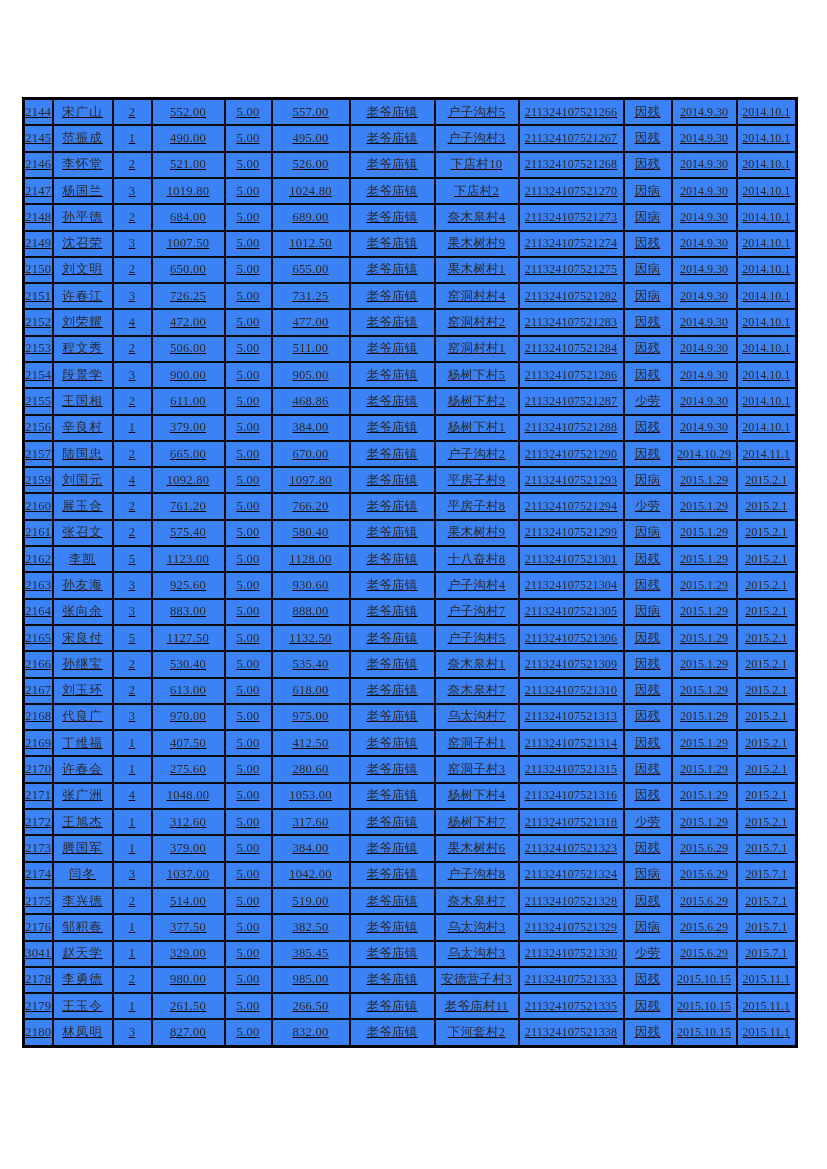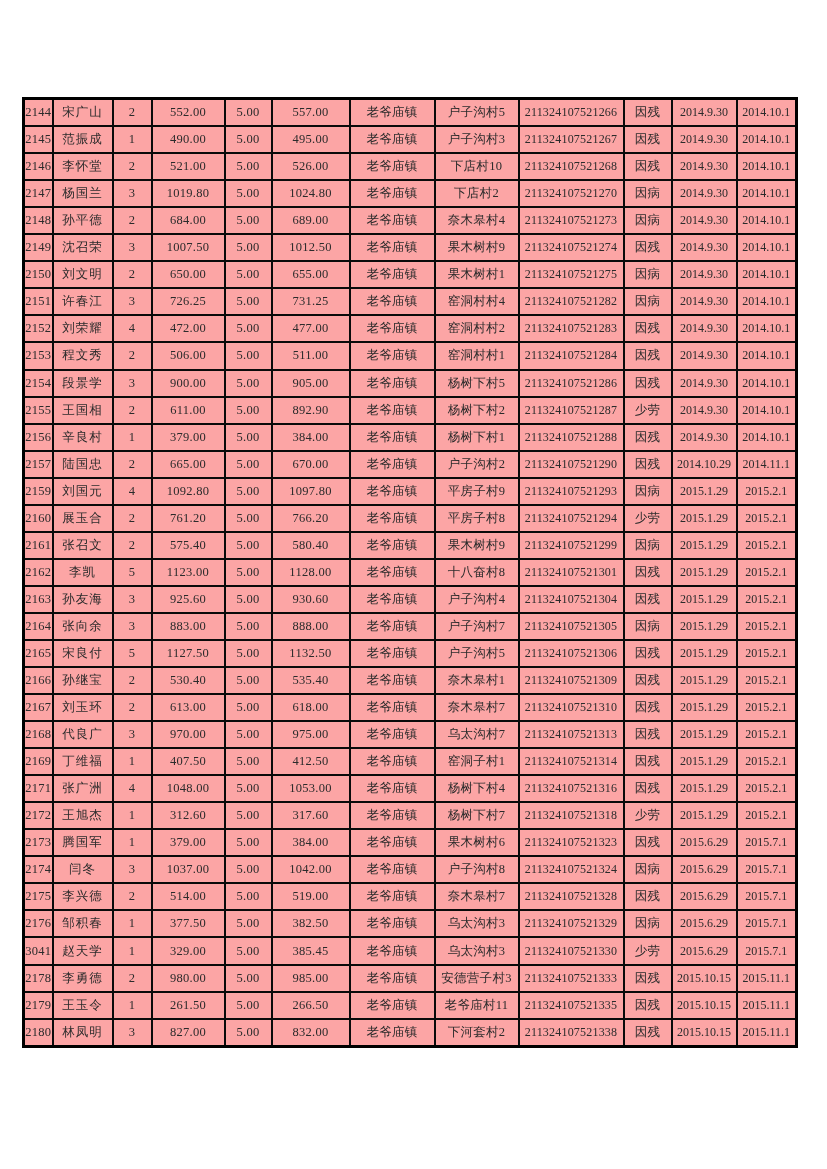--- a/index.html
+++ b/index.html
@@ -14,21 +14,22 @@
     font-family: "Liberation Serif", "DejaVu Serif", serif;
   }
   .register-table {
     position: absolute;
     left: 22px;
     top: 97px;
     width: 773px;
     height: 951px;
     border-collapse: collapse;
     table-layout: fixed;
-    background: #fca5a5;
+    background: #3b82f6;
+    text-decoration: underline;
   }
   .register-table td {
     border: 2px solid #0a0a0a;
     text-align: center;
     vertical-align: middle;
     font-size: 12.5px;
     color: #2b2b2b;
     padding: 0;
     white-space: nowrap;
     overflow: hidden;
@@ -214,21 +215,21 @@
         <td class="col-cause">因残</td>
         <td class="col-date">2014.9.30</td>
         <td class="col-date">2014.10.1</td>
       </tr>
       <tr>
         <td class="col-id">2155</td>
         <td class="col-name">王国相</td>
         <td class="col-count">2</td>
         <td class="col-amount">611.00</td>
         <td class="col-fee">5.00</td>
-        <td class="col-amount">892.90</td>
+        <td class="col-amount">468.86</td>
         <td class="col-town">老爷庙镇</td>
         <td class="col-village">杨树下村2</td>
         <td class="col-code">211324107521287</td>
         <td class="col-cause">少劳</td>
         <td class="col-date">2014.9.30</td>
         <td class="col-date">2014.10.1</td>
       </tr>
       <tr>
         <td class="col-id">2156</td>
         <td class="col-name">辛良村</td>
@@ -400,20 +401,34 @@
       <tr>
         <td class="col-id">2169</td>
         <td class="col-name">丁维福</td>
         <td class="col-count">1</td>
         <td class="col-amount">407.50</td>
         <td class="col-fee">5.00</td>
         <td class="col-amount">412.50</td>
         <td class="col-town">老爷庙镇</td>
         <td class="col-village">窑洞子村1</td>
         <td class="col-code">211324107521314</td>
+        <td class="col-cause">因残</td>
+        <td class="col-date">2015.1.29</td>
+        <td class="col-date">2015.2.1</td>
+      </tr>
+      <tr>
+        <td class="col-id">2170</td>
+        <td class="col-name">许春会</td>
+        <td class="col-count">1</td>
+        <td class="col-amount">275.60</td>
+        <td class="col-fee">5.00</td>
+        <td class="col-amount">280.60</td>
+        <td class="col-town">老爷庙镇</td>
+        <td class="col-village">窑洞子村3</td>
+        <td class="col-code">211324107521315</td>
         <td class="col-cause">因残</td>
         <td class="col-date">2015.1.29</td>
         <td class="col-date">2015.2.1</td>
       </tr>
       <tr>
         <td class="col-id">2171</td>
         <td class="col-name">张广洲</td>
         <td class="col-count">4</td>
         <td class="col-amount">1048.00</td>
         <td class="col-fee">5.00</td>

